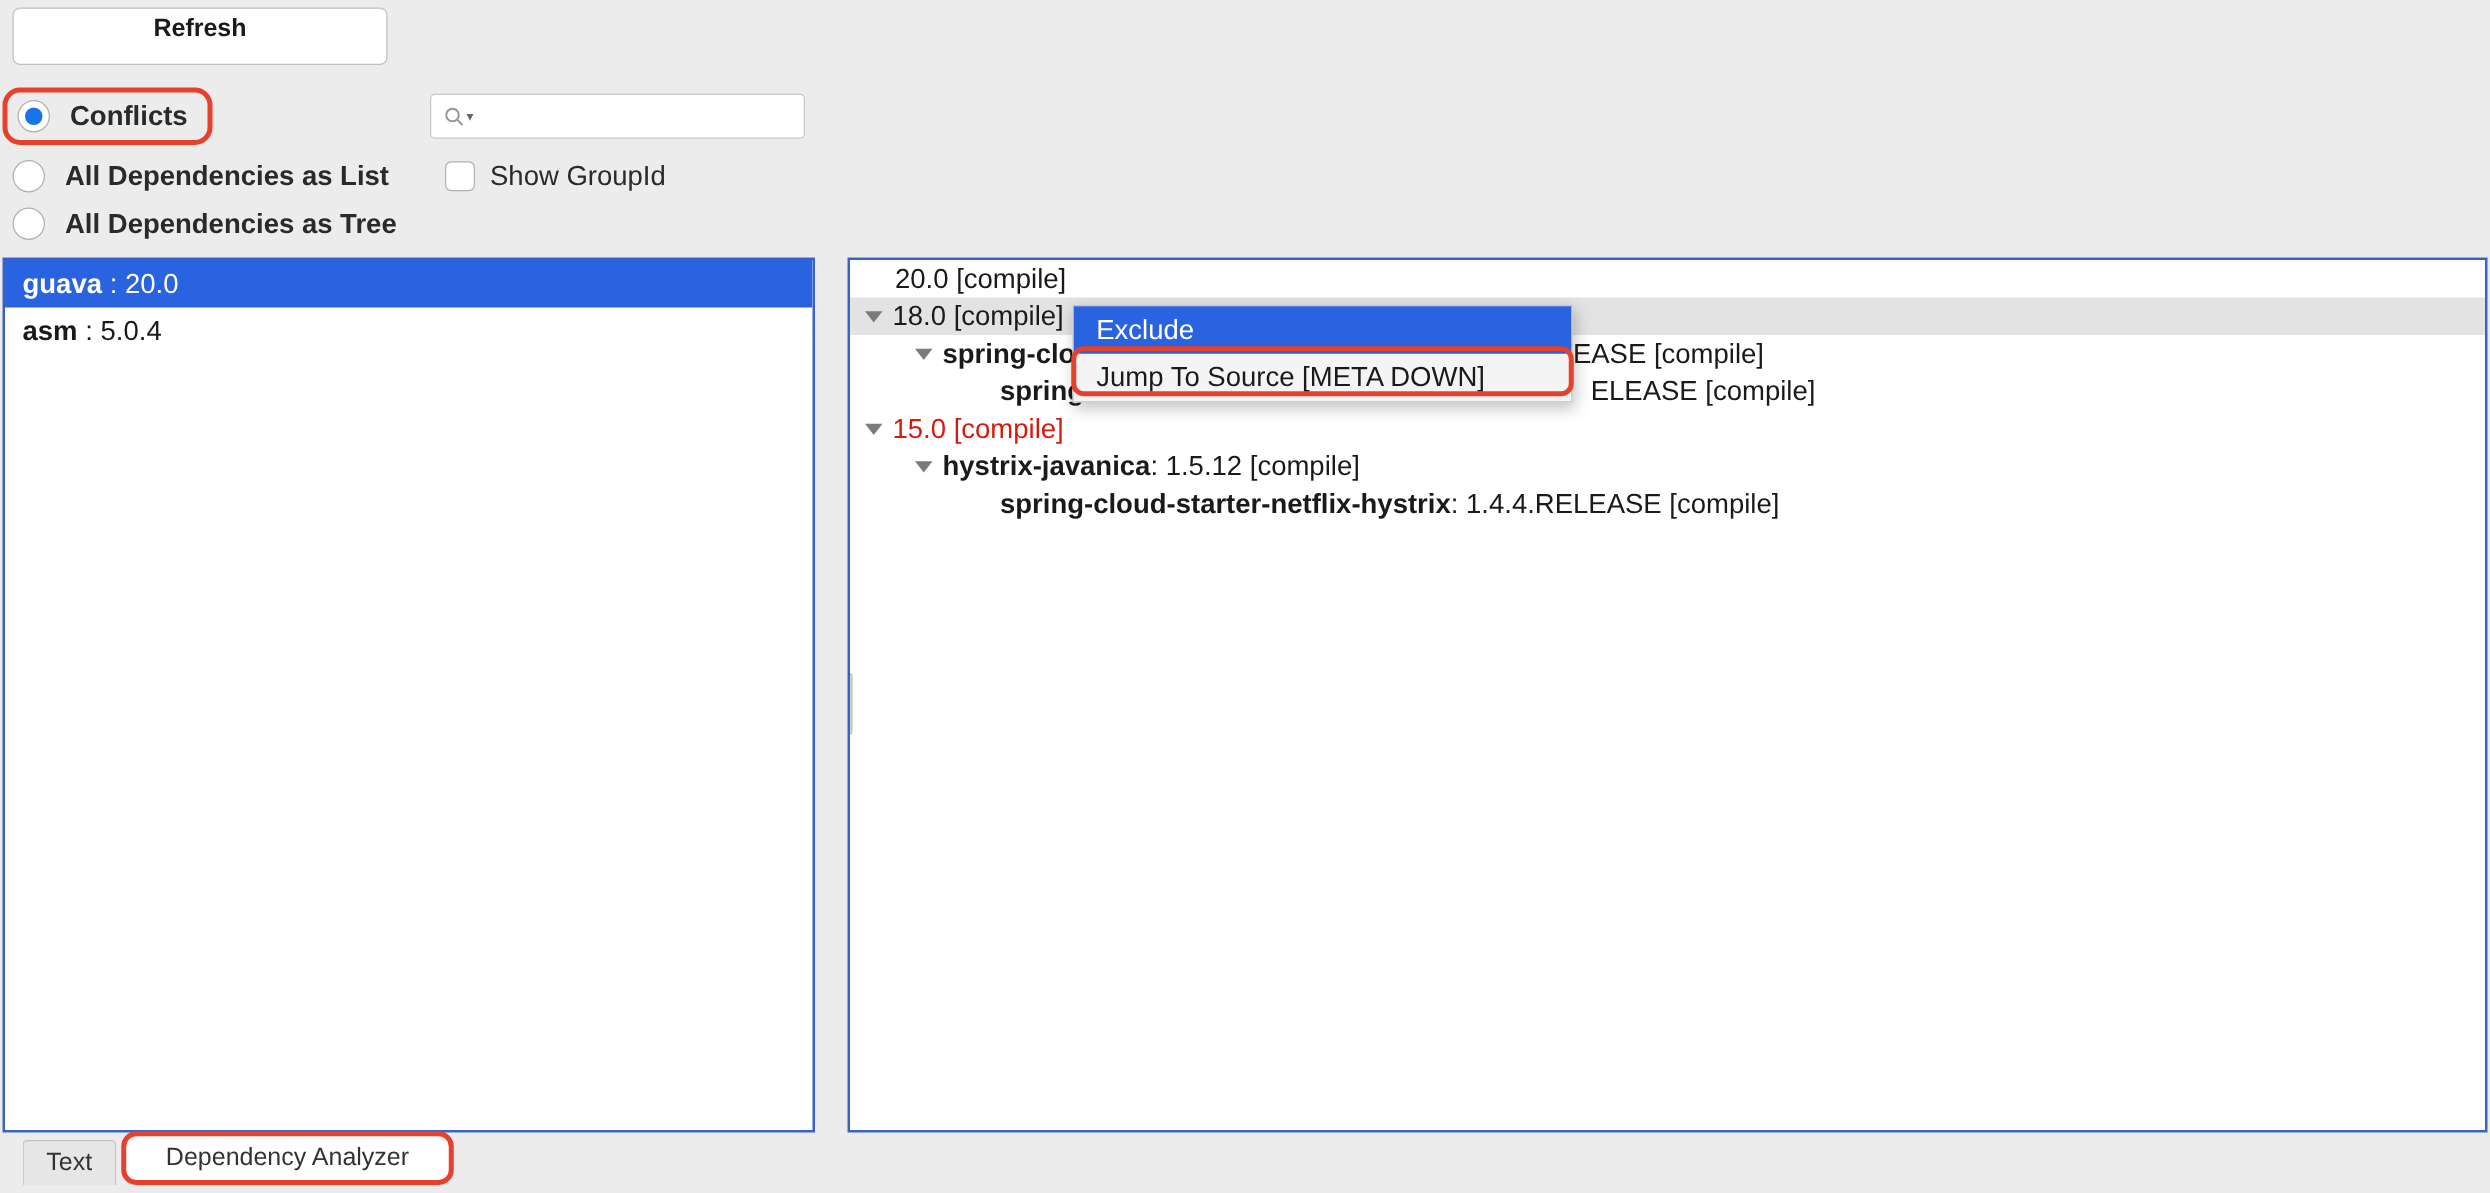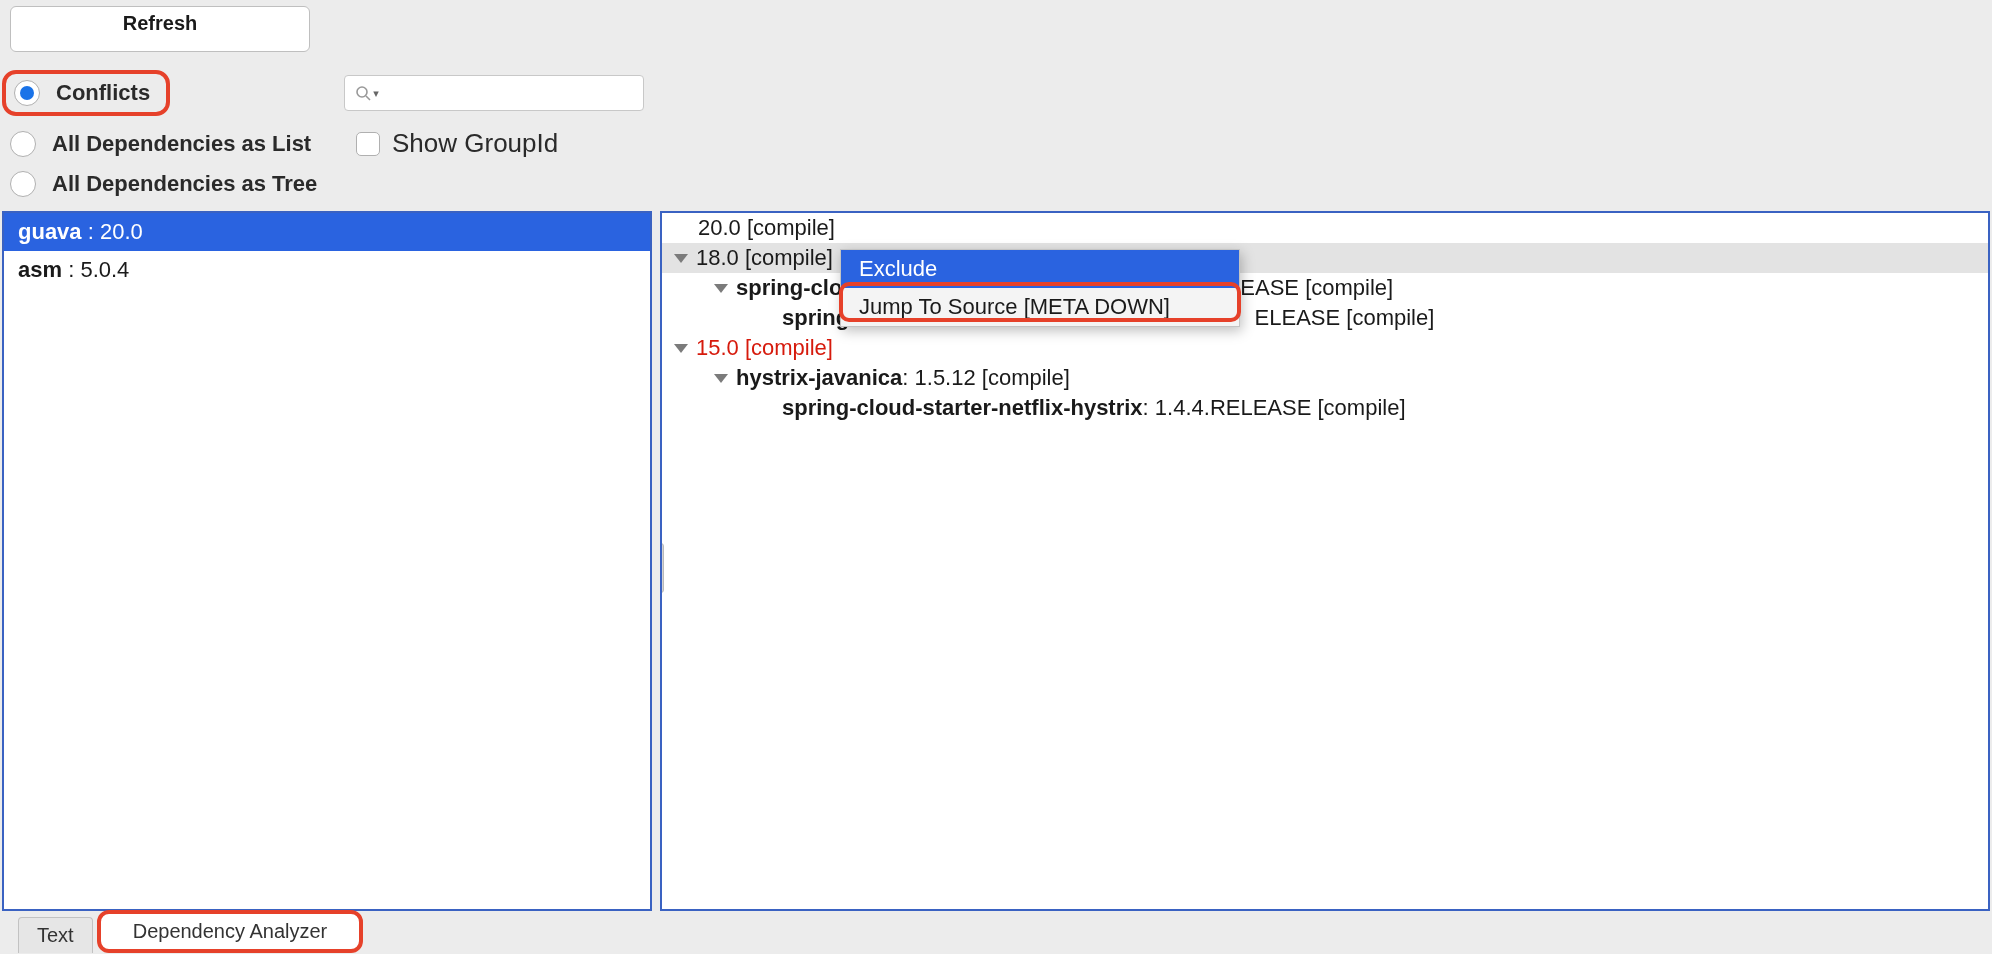--- a/index.html
+++ b/index.html
@@ -62,27 +62,27 @@
     padding: 0 10px; margin-left: 6px;
   }
   .search-box svg { opacity: .6; }
   .search-box .dd { font-size: 11px; margin-left: 2px; color: #666; }
   .checkbox {
     width: 24px; height: 24px; border: 1px solid #b0b0b0;
     border-radius: 5px; background: #fff; margin-right: 12px;
     cursor: pointer; display: inline-block;
   }
   .cb-row { display: flex; align-items: center; margin-left: 6px; }
-  .cb-label { font-size: 26px; color: #2a2a2a; }
+  .cb-label { font-size: 22px; color: #2a2a2a; }
 
   .panels {
     display: flex;
     height: 700px;
     padding: 0 2px;
-    gap: 8px;
+    gap: 26px;
   }
   .panel {
     background: #fff;
     border: 2px solid #3a62c2;
     overflow: hidden;
     font-size: 22px;
   }
   .panel.left { flex: 0 0 650px; }
   .panel.right { flex: 1; position: relative; }
   .dep-row {

